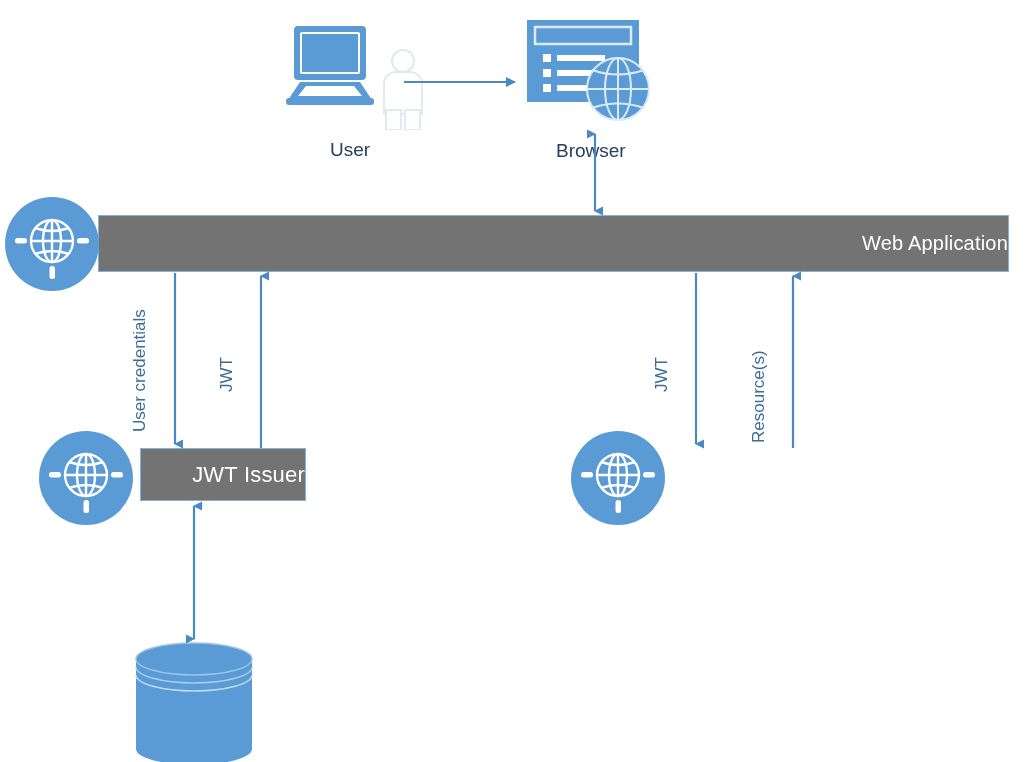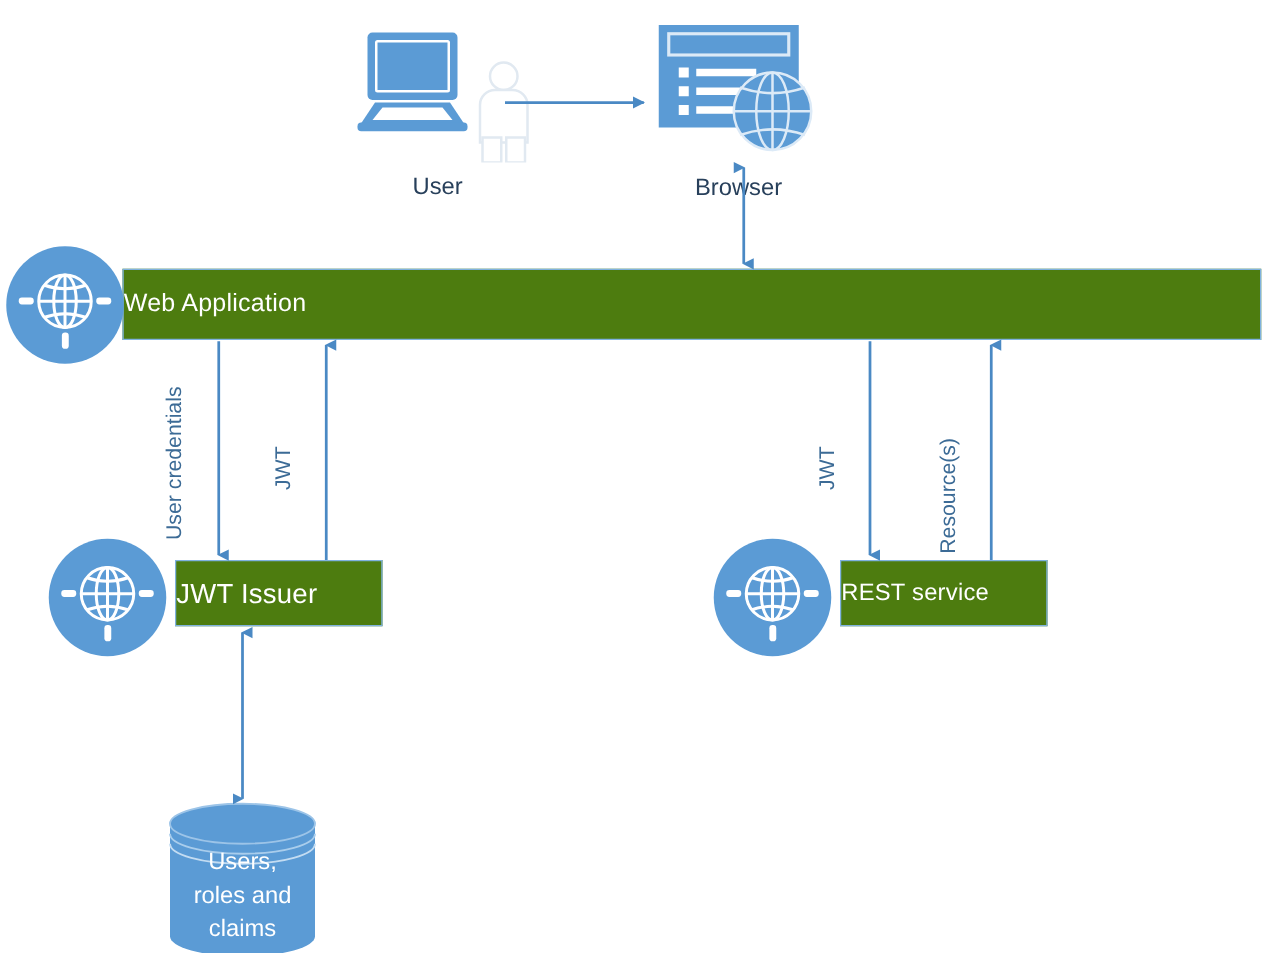--- a/index.html
+++ b/index.html
@@ -16,26 +16,26 @@
     width: 1025px;
     height: 762px;
     background: #ffffff;
     overflow: hidden;
     margin-top: 12px;
   }
 
   
   .node-box {
     position: absolute;
-    background: #4d7c0f;
+    background: #737373;
     border: 1px solid #7FB2DF;
     box-sizing: border-box;
     display: flex;
     align-items: center;
-    justify-content: flex-start;
+    justify-content: flex-end;
     color: #FFFFFF;
     font-weight: 400;
     letter-spacing: .2px;
   }
 
   .webapp-bar {
     left: 98px;
     top: 203px;
     width: 911px;
     height: 57px;
@@ -228,23 +228,20 @@
         <path d="M31 32 q17 6 34 0"></path>
         <path d="M31 58 q17 -6 34 0"></path>
         <line x1="48" y1="24" x2="48" y2="66"></line>
       </g>
       <rect x="11" y="42" width="12" height="5.5" rx="2.5" fill="#ffffff"></rect>
       <rect x="73" y="42" width="12" height="5.5" rx="2.5" fill="#ffffff"></rect>
       <rect x="45.5" y="70" width="5.5" height="13" rx="2.5" fill="#ffffff"></rect>
     </svg>
   </div>
 
-  <div class="node-box rest-service-box">
-    <span>REST service</span>
-  </div>
 
   <div class="globe-circle globe-rest">
     <svg viewBox="0 0 96 96" xmlns="http://www.w3.org/2000/svg">
       <circle cx="48" cy="48" r="47" fill="#5B9BD5"></circle>
       <g fill="none" stroke="#ffffff" stroke-width="2.4">
         <circle cx="48" cy="45" r="21"></circle>
         <ellipse cx="48" cy="45" rx="9" ry="21"></ellipse>
         <line x1="27" y1="45" x2="69" y2="45"></line>
         <path d="M31 32 q17 6 34 0"></path>
         <path d="M31 58 q17 -6 34 0"></path>
@@ -257,25 +254,20 @@
   </div>
 
   <div class="db-cylinder">
     <svg viewBox="0 0 120 126" xmlns="http://www.w3.org/2000/svg">
       <path d="M2 18 L2 108 a58 16 0 0 0 116 0 L118 18 Z" fill="#5B9BD5"></path>
       <ellipse cx="60" cy="18" rx="58" ry="16" fill="#5B9BD5" stroke="#9CC4E8" stroke-width="1.5"></ellipse>
       <path d="M2 26 a58 16 0 0 0 116 0" fill="none" stroke="#A9CDEC" stroke-width="1.5"></path>
       <path d="M2 34 a58 16 0 0 0 116 0" fill="none" stroke="#C3DCF2" stroke-width="1.5"></path>
     </svg>
   </div>
-  <div class="db-label">
-    <div>Users,</div>
-    <div>roles and</div>
-    <div>claims</div>
-  </div>
 
   <svg class="arrow-layer" viewBox="0 0 1025 762" xmlns="http://www.w3.org/2000/svg">
     <defs>
       <marker id="ah-down" markerWidth="10" markerHeight="10" refX="5" refY="8" orient="auto" markerUnits="userSpaceOnUse">
         <path d="M0.5,0 L9.5,0 L5,9 Z" fill="#4A89C4"></path>
       </marker>
       <marker id="ah-up" markerWidth="10" markerHeight="10" refX="5" refY="1" orient="auto" markerUnits="userSpaceOnUse">
         <path d="M5,0 L9.5,9 L0.5,9 Z" fill="#4A89C4"></path>
       </marker>
       <marker id="ah-right" markerWidth="11" markerHeight="11" refX="9" refY="5.5" orient="auto" markerUnits="userSpaceOnUse">

